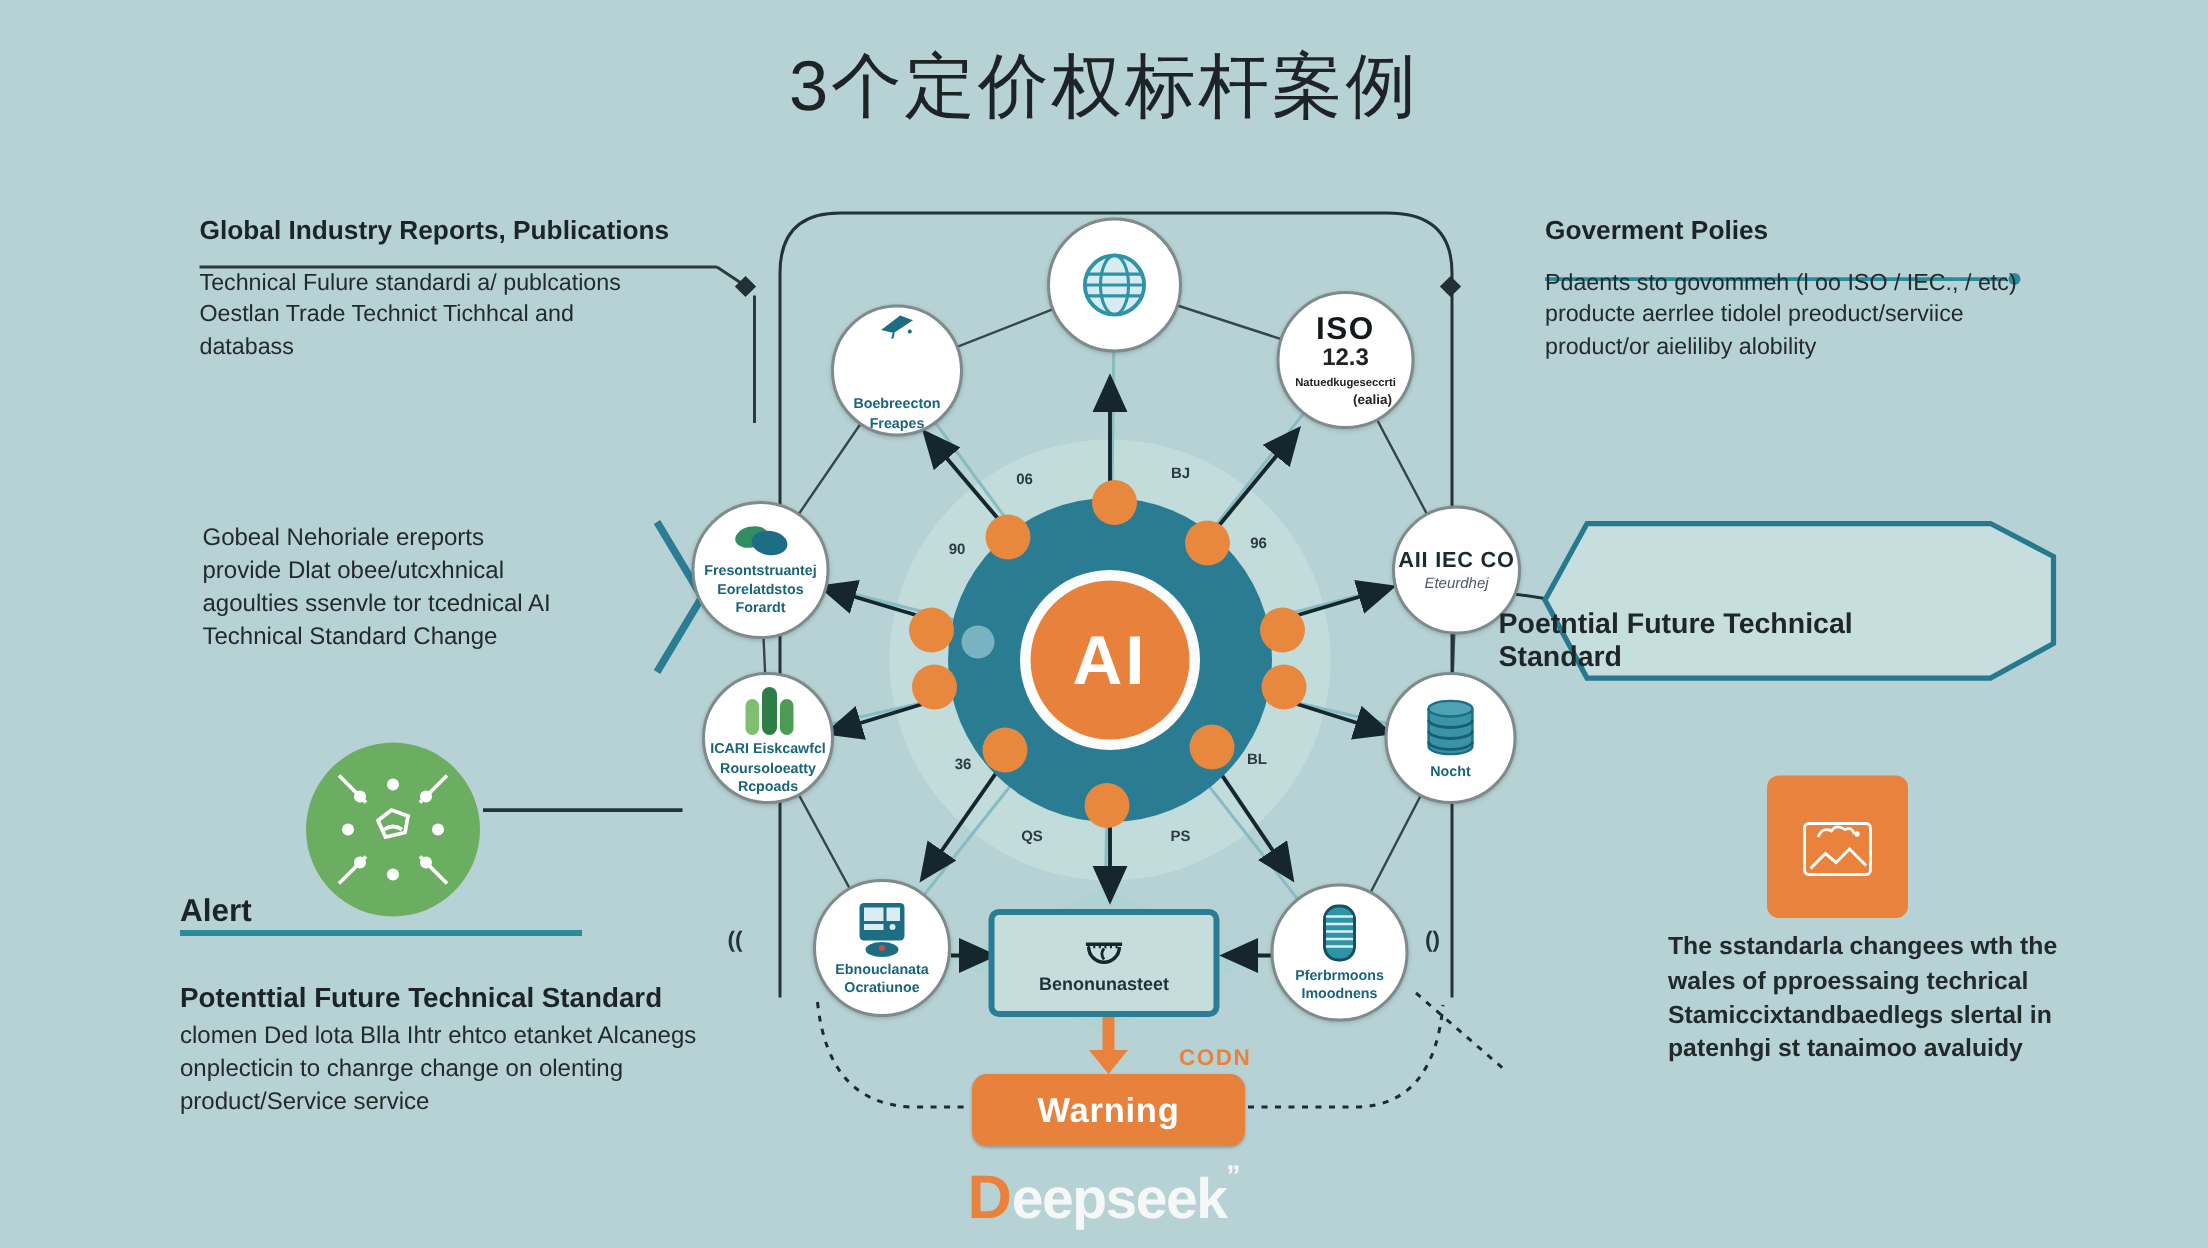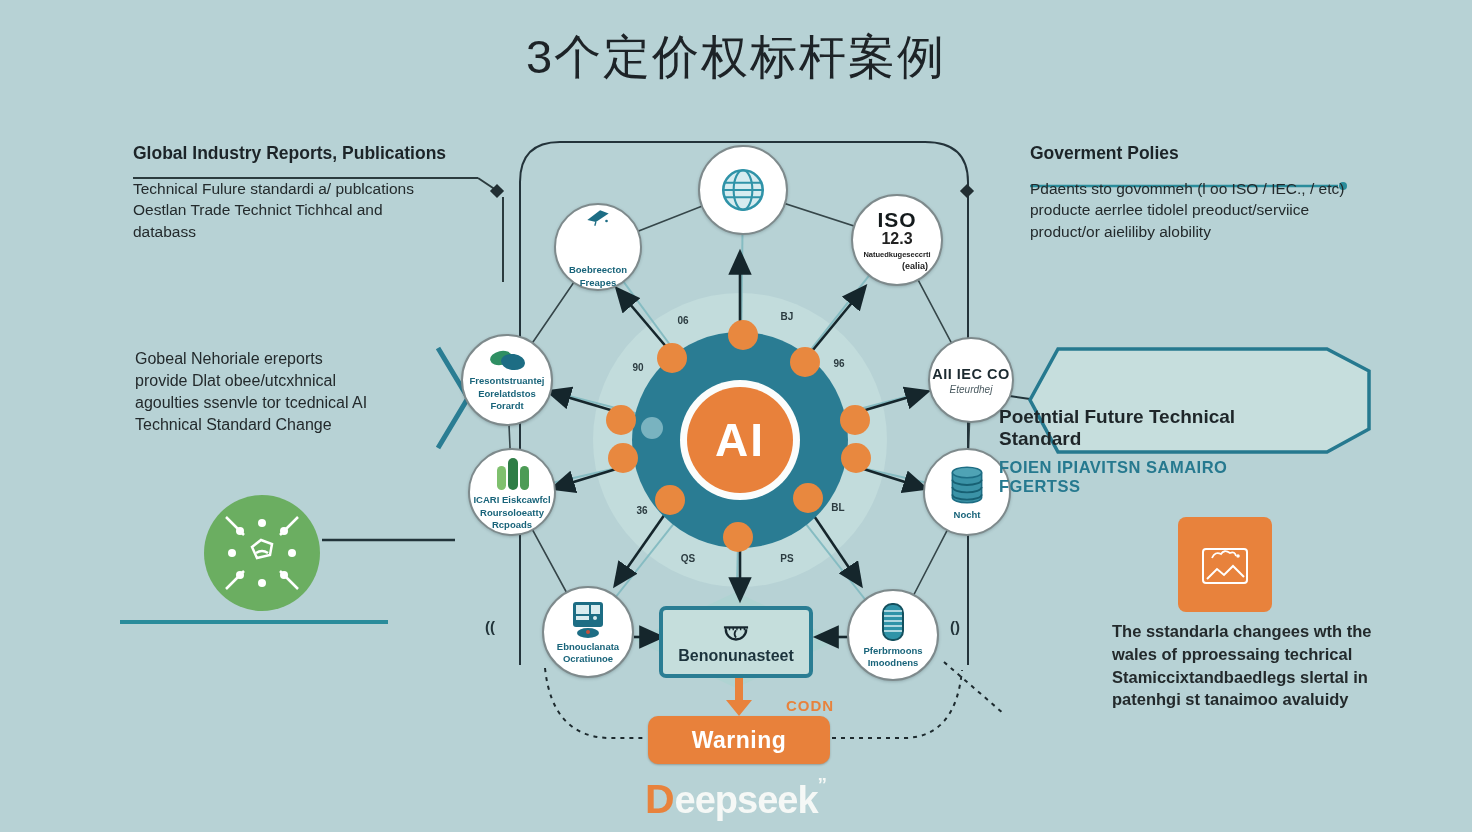--- a/index.html
+++ b/index.html
@@ -28,21 +28,21 @@
             white-space:pre-line; margin-top:2px; }
   .iso-l1 { font-size:21px; font-weight:800; color:#141a1c; letter-spacing:1px; line-height:1; }
   .iso-l2 { font-size:16px; font-weight:700; color:#222; line-height:1.1; }
   .iso-l3 { font-size:7.5px; font-weight:600; color:#222; margin-top:3px; }
   .iso-l4 { font-size:9px; font-weight:600; color:#222; margin-top:2px;margin-left:36px; }
   .aiiec-l1 { font-size:14.5px; font-weight:600; color:#1c2a30; letter-spacing:.5px; }
   .aiiec-l2 { font-size:10px; font-style:italic; color:#4a5a60; margin-top:2px; }
   .bottom-box { position:absolute; left:659px; top:606px; width:154px; height:72px;
                 background:#c5dedc; border:4px solid #2a7d93; border-radius:7px; z-index:5;
                 display:flex; flex-direction:column; align-items:center; justify-content:center; }
-  .bottom-box .bxlabel { font-size:16px; font-weight:700; color:#1c333c; margin-top:1px; }
+  .bottom-box .bxlabel { font-size:12px; font-weight:700; color:#1c333c; margin-top:1px; }
   .warning-btn { position:absolute; left:648px; top:716px; width:182px; height:48px;
                  background:#e8813b; border-radius:10px; z-index:6;
                  display:flex; align-items:center; justify-content:center;
                  box-shadow:0 1px 2px rgba(60,40,20,.3); }
   .warning-btn span { color:#fff; font-size:23px; font-weight:700; letter-spacing:.5px; }
   .codn { position:absolute; left:786px; top:697px; font-size:15px; font-weight:800;
           color:#e8823c; letter-spacing:1px; z-index:6; }
   .logo { position:absolute; top:774px; left:0; width:100%; text-align:center; z-index:6; }
   .logo .ld { color:#e8823c; font-size:41px; font-weight:700; }
   .logo .lrest { color:#f5f8f6; font-size:38px; font-weight:700; letter-spacing:-1px; }
@@ -156,31 +156,38 @@
 product/or aieliliby alobility</div>
   </div>
 
   <div class="tblock" style="left:135px; top:348px; width:300px;">
     <div class="bd" style="font-size:16px; font-weight:500;">Gobeal  Nehoriale ereports
 provide Dlat obee/utcxhnical
 agoulties ssenvle tor tcednical AI
 Technical Standard Change</div>
   </div>
 
+  <div class="tblock" style="left:120px; top:596px; width:400px;">
+    <div class="alert-hd">Alert</div>
+    <div style="height:34px;"></div>
+    <div class="alert-sub">Potenttial Future Technical Standard</div>
+    <div class="bd" style="font-size:16px;">clomen Ded lota Blla Ihtr ehtco etanket Alcanegs
+onplecticin to chanrge change on olenting
+product/Service service</div>
+  </div>
 
   <div class="tblock" style="left:1112px; top:620px; width:300px;">
     <div class="bd" style="font-size:16.5px; font-weight:600;">The sstandarla changees wth the
 wales of pproessaing techrical
 Stamiccixtandbaedlegs slertal in
 patenhgi st tanaimoo avaluidy</div>
   </div>
 
   <div class="rb-text">
     <div class="l1">Poetntial Future Technical Standard</div>
-    <div class="l2">FOIEN IPIAVITSN SAMAIRO FGERTSS</div>
   </div>
 
   <div class="circle teal-core"></div>
   <div class="circle white-ring"></div>
   <div class="circle ai-core">
     <span>AI</span>
   </div>
 
   <div class="sat" style="left:728px; top:320px;"></div>
   <div class="sat" style="left:790px; top:347px;"></div>

